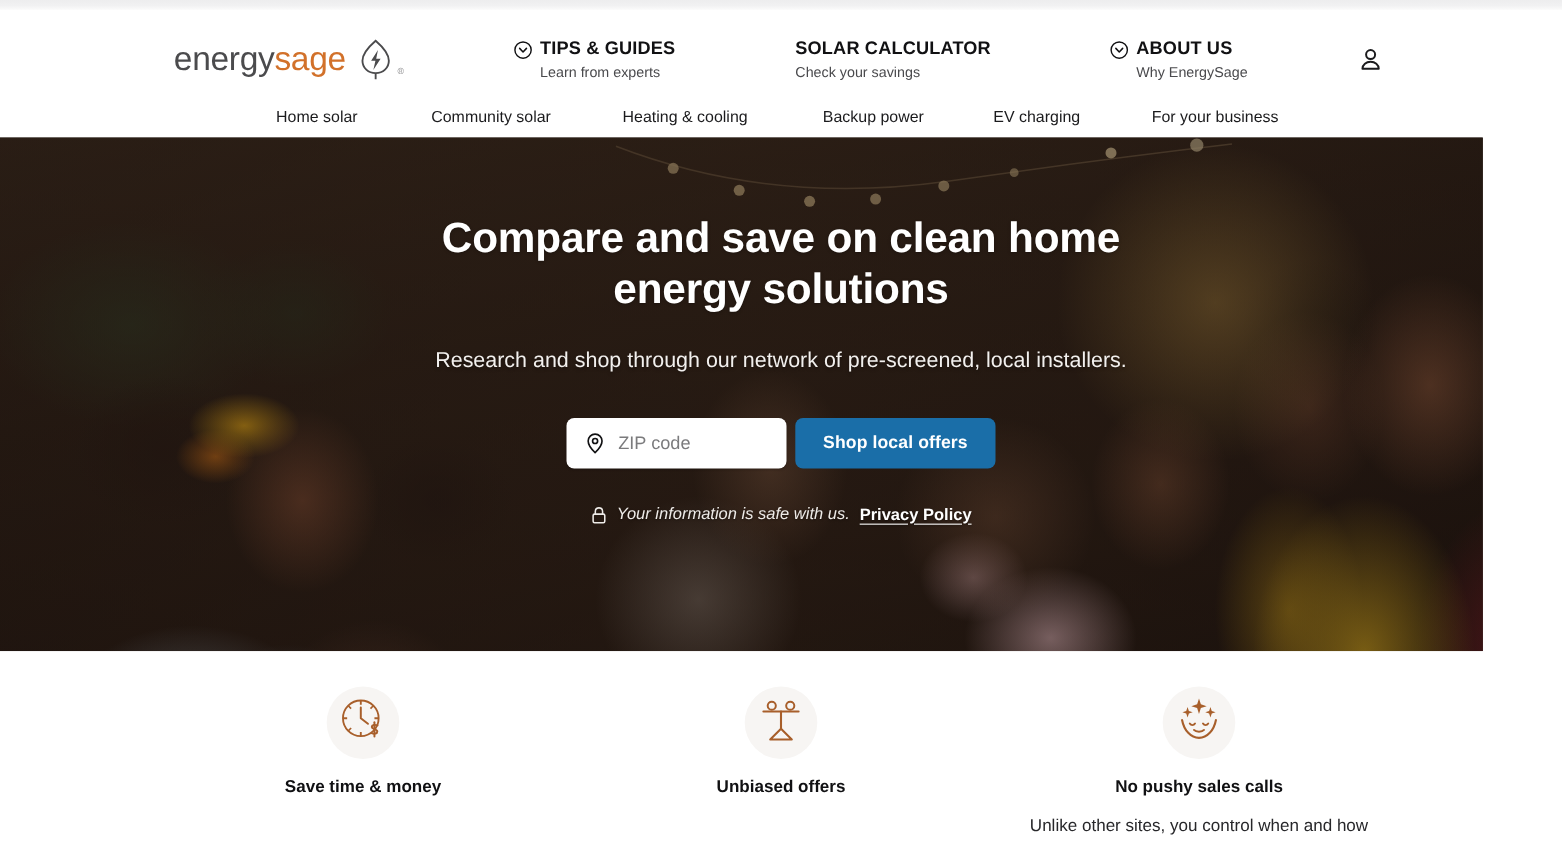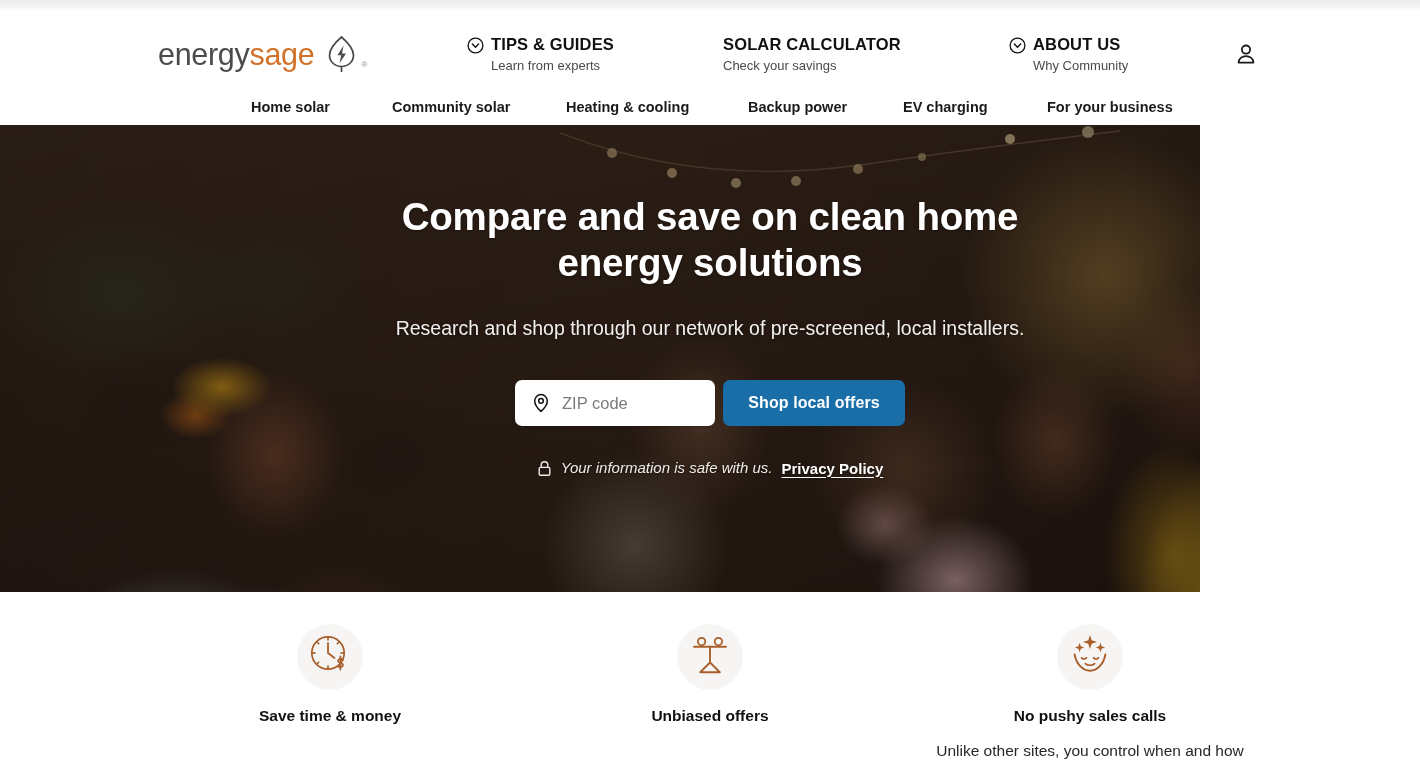--- a/index.html
+++ b/index.html
@@ -122,37 +122,36 @@
     width: 1420px;
     height: 37px;
     background: #ffffff;
     display: flex;
     align-items: center;
   }
   .subnav-inner {
     position: relative;
     width: 1420px;
     height: 37px;
-    font-weight: bold;
   }
   .subnav-item {
     position: absolute;
     top: 10px;
     font-size: 14.5px;
     color: #1b1b1d;
     white-space: nowrap;
     cursor: pointer;
     line-height: 18px;
   }
 
   
   .hero {
     position: absolute;
     top: 125px; left: 0;
-    width: 1200px;
+    width: 1348px;
     height: 467px;
     overflow: hidden;
     background: #221813;
   }
   .hero-photo {
     position: absolute;
     inset: 0;
     background:
       
       radial-gradient(circle 200px at 1105px 150px, rgba(255,200,90,0.42), rgba(255,180,60,0) 72%),
@@ -395,21 +394,21 @@
 
       <div class="topnav-item" style="left:1009px;">
         <span class="topnav-ic">
           <svg viewBox="0 0 17 17" width="17" height="17">
             <circle cx="8.5" cy="8.5" r="7.4" fill="none" stroke="#111113" stroke-width="1.3"></circle>
             <path d="M5.4 7 L8.5 10.2 L11.6 7" fill="none" stroke="#111113" stroke-width="1.4" stroke-linecap="round" stroke-linejoin="round"></path>
           </svg>
         </span>
         <span class="topnav-texts">
           <span class="topnav-title">ABOUT US</span>
-          <span class="topnav-sub">Why Community</span>
+          <span class="topnav-sub">Why EnergySage</span>
         </span>
       </div>
 
       <div class="account-btn">
         <span>
           <svg viewBox="0 0 24 24" width="24" height="24">
             <circle cx="12" cy="7.6" r="4.1" fill="none" stroke="#1b1b1d" stroke-width="1.8"></circle>
             <path d="M4.6 20.6 C4.6 16.6 8 14.2 12 14.2 C16 14.2 19.4 16.6 19.4 20.6 Z" fill="none" stroke="#1b1b1d" stroke-width="1.8" stroke-linejoin="round"></path>
           </svg>
         </span>

